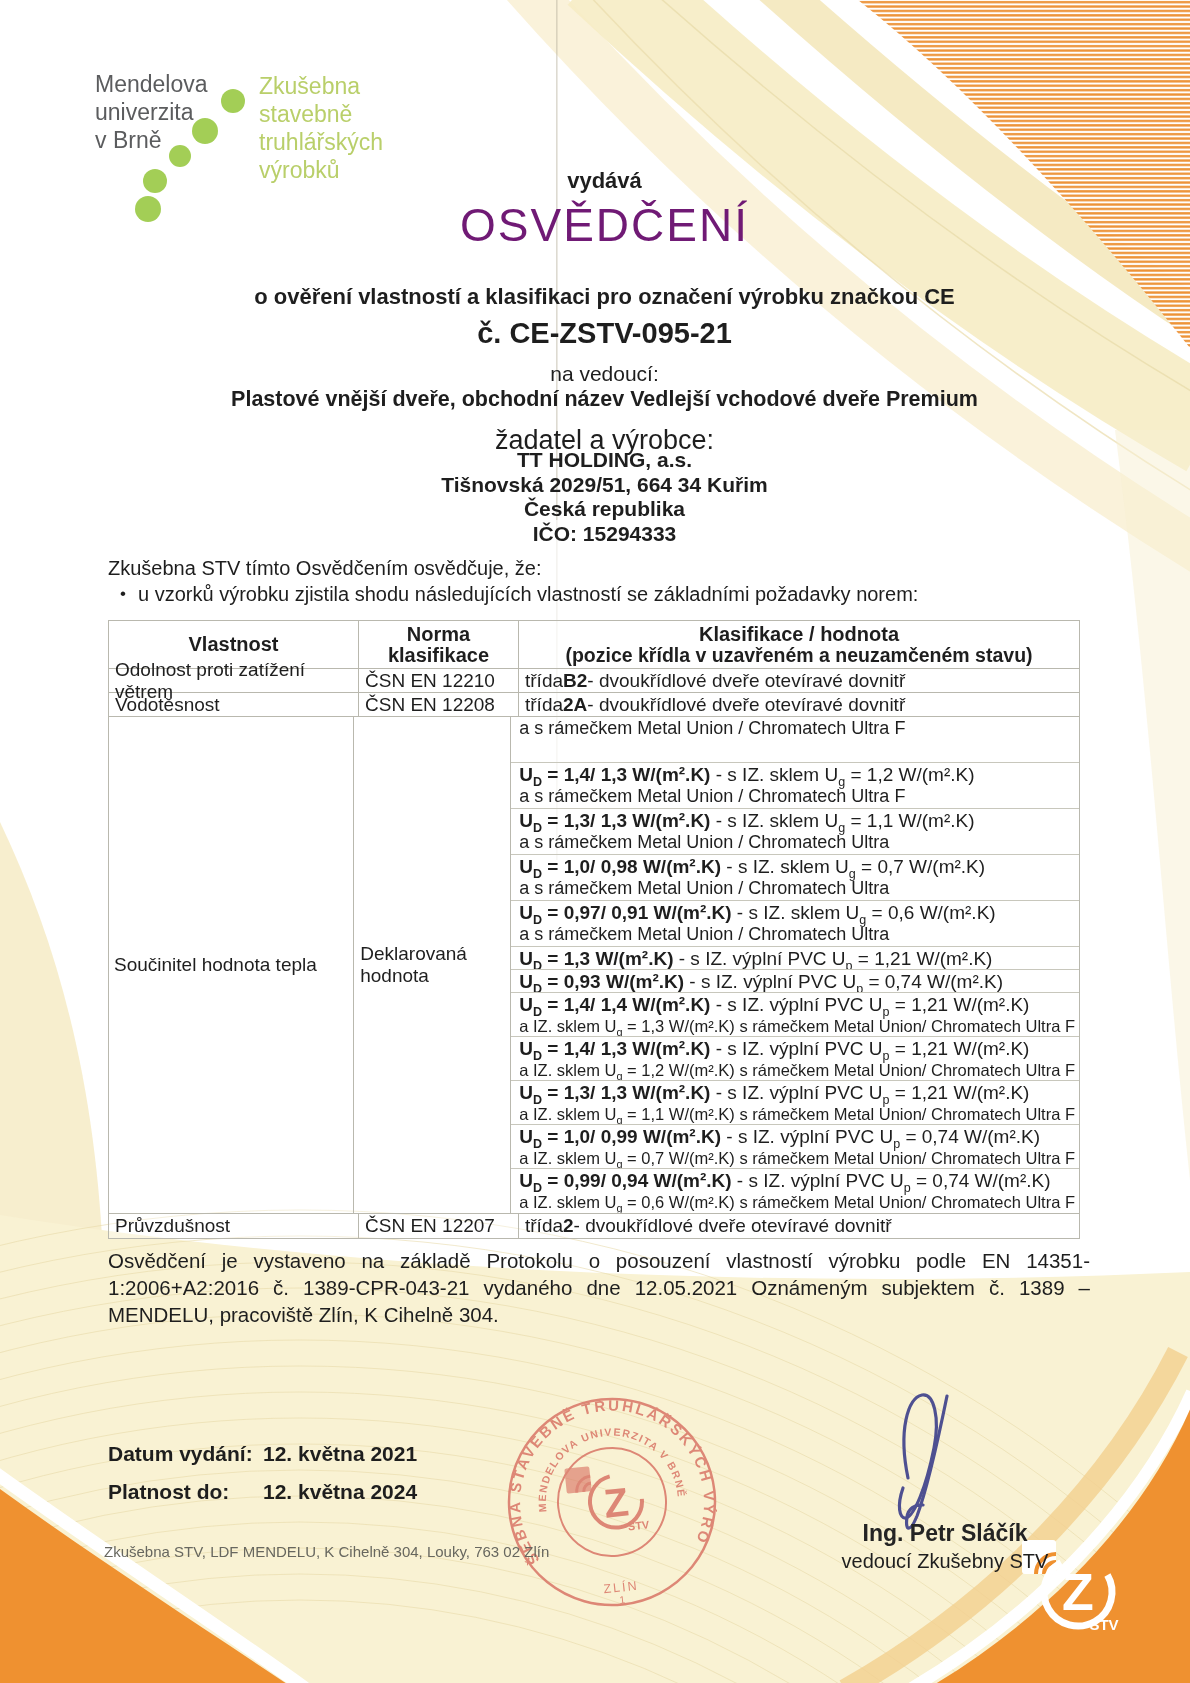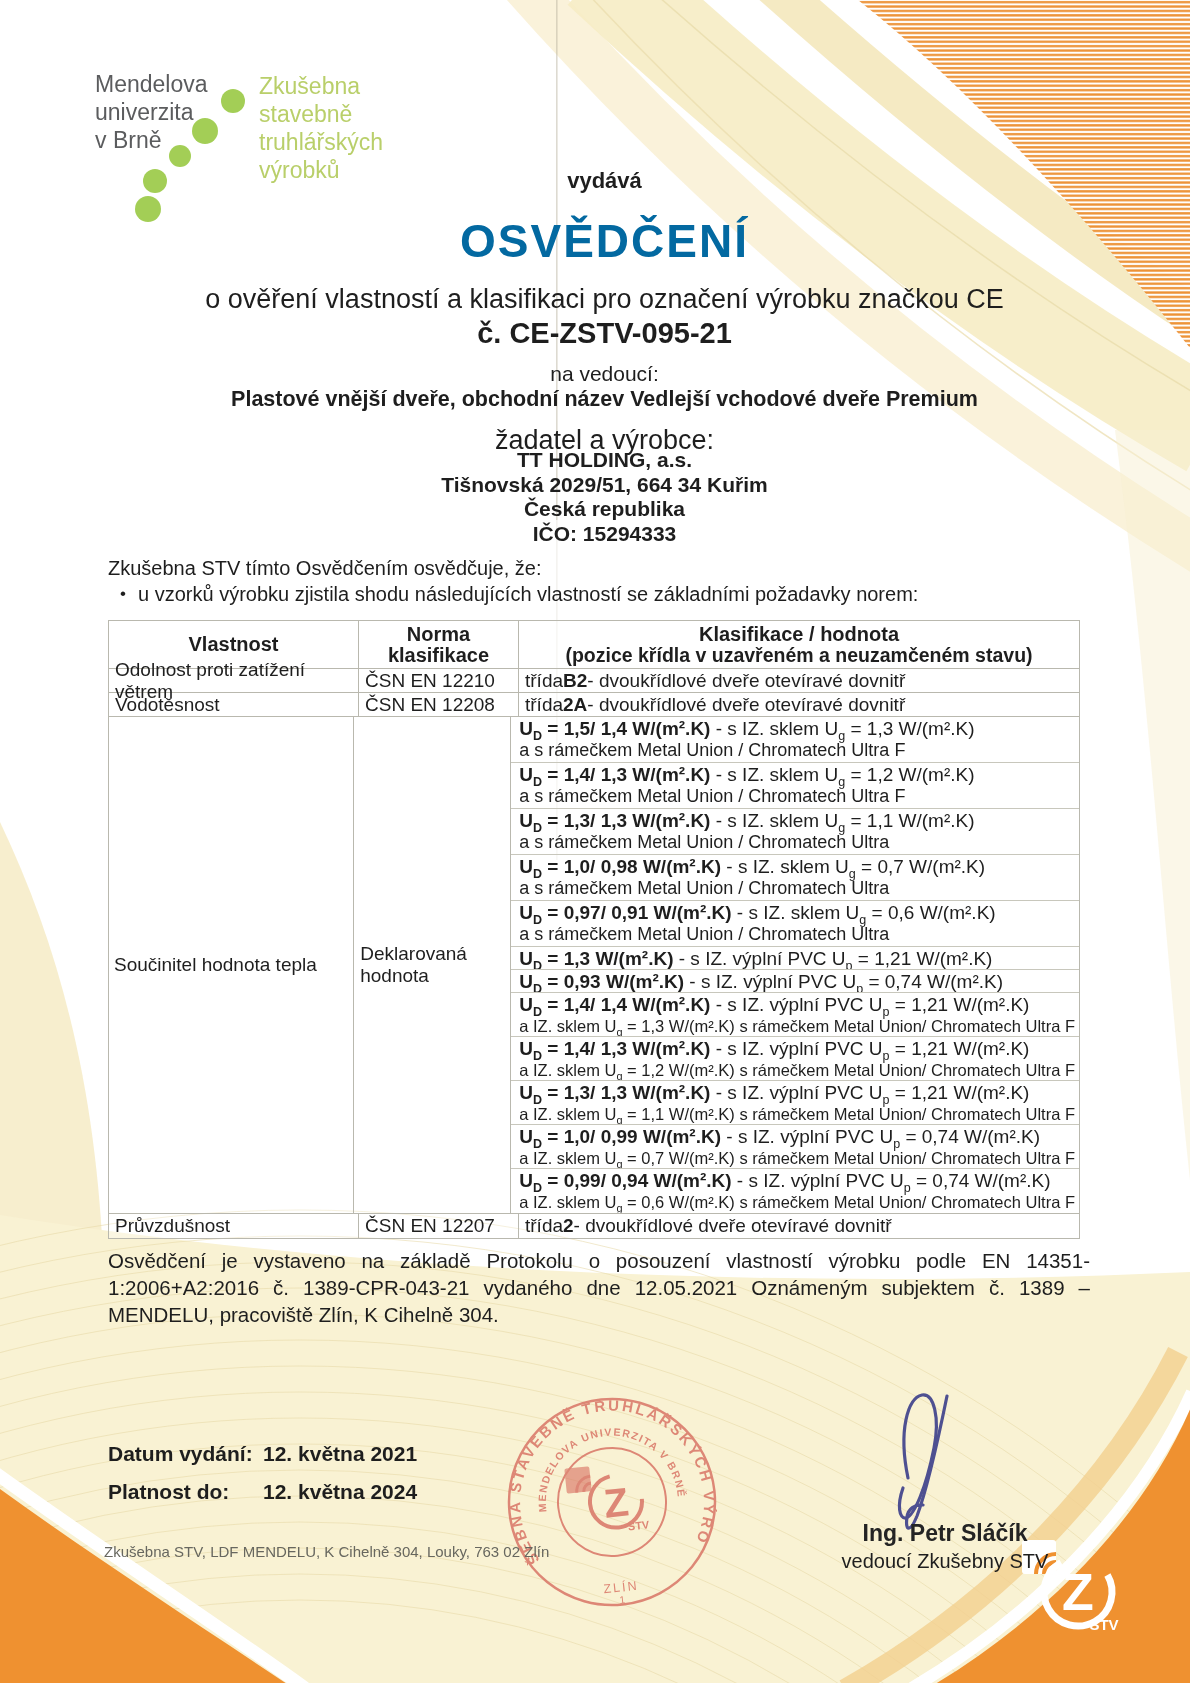--- a/index.html
+++ b/index.html
@@ -20,22 +20,22 @@
   .page > div{z-index:1;}
   .cx{position:absolute;left:0;right:14px;text-align:center;margin-left:33px;}
 
   
   .uni-text{position:absolute;left:95px;top:70px;font-size:23px;line-height:28px;color:#5b5c5e;font-weight:500;}
   .lab-text{position:absolute;left:259px;top:72px;font-size:23px;line-height:28px;color:#b9cf6a;font-weight:500;}
   .dots-svg{position:absolute;left:110px;top:80px;}
 
   
   .vydava{top:168px;font-size:22px;font-weight:700;}
-  .doc-title{top:214px;font-size:46px;font-weight:700;letter-spacing:2px;color:#0369a1;}
-  .subtitle{top:284px;font-size:27px;font-weight:400;}
+  .doc-title{top:198px;font-size:46px;font-weight:400;letter-spacing:2px;color:#701a75;}
+  .subtitle{top:284px;font-size:22px;font-weight:700;}
   .certno{top:317px;font-size:29px;font-weight:800;}
   .navyrobek{top:362px;font-size:21px;}
   .product{top:387px;font-size:21.5px;font-weight:700;}
   .zadatel{top:425px;font-size:27px;}
   .applicant{top:448px;font-size:21px;font-weight:700;line-height:24.5px;}
 
   
   .statement{position:absolute;left:108px;top:556px;font-size:20px;line-height:24px;}
   .bullet-row{margin-top:2px;display:flex;}
   .bullet-mk{width:30px;text-align:center;font-size:17px;}
@@ -255,21 +255,20 @@
     </div>
 
     <div class="t-thermal">
       <div class="vc-a col-a">Součinitel hodnota tepla</div>
       <div class="vc-b col-b">
         <span>Deklarovaná</span>
         <span>hodnota</span>
       </div>
       <div class="entries">
           <div class="entry">
-            <div class="e1"><b>U<sub>D</sub> = 1,5/ 1,4 W/(m².K)</b> - s IZ. sklem U<sub>g</sub> = 1,3 W/(m².K)</div>
             <div class="e2">a s rámečkem Metal Union / Chromatech Ultra F</div>
           </div>
           <div class="entry">
             <div class="e1"><b>U<sub>D</sub> = 1,4/ 1,3 W/(m².K)</b> - s IZ. sklem U<sub>g</sub> = 1,2 W/(m².K)</div>
             <div class="e2">a s rámečkem Metal Union / Chromatech Ultra F</div>
           </div>
           <div class="entry">
             <div class="e1"><b>U<sub>D</sub> = 1,3/ 1,3 W/(m².K)</b> - s IZ. sklem U<sub>g</sub> = 1,1 W/(m².K)</div>
             <div class="e2">a s rámečkem Metal Union / Chromatech Ultra</div>
           </div>

